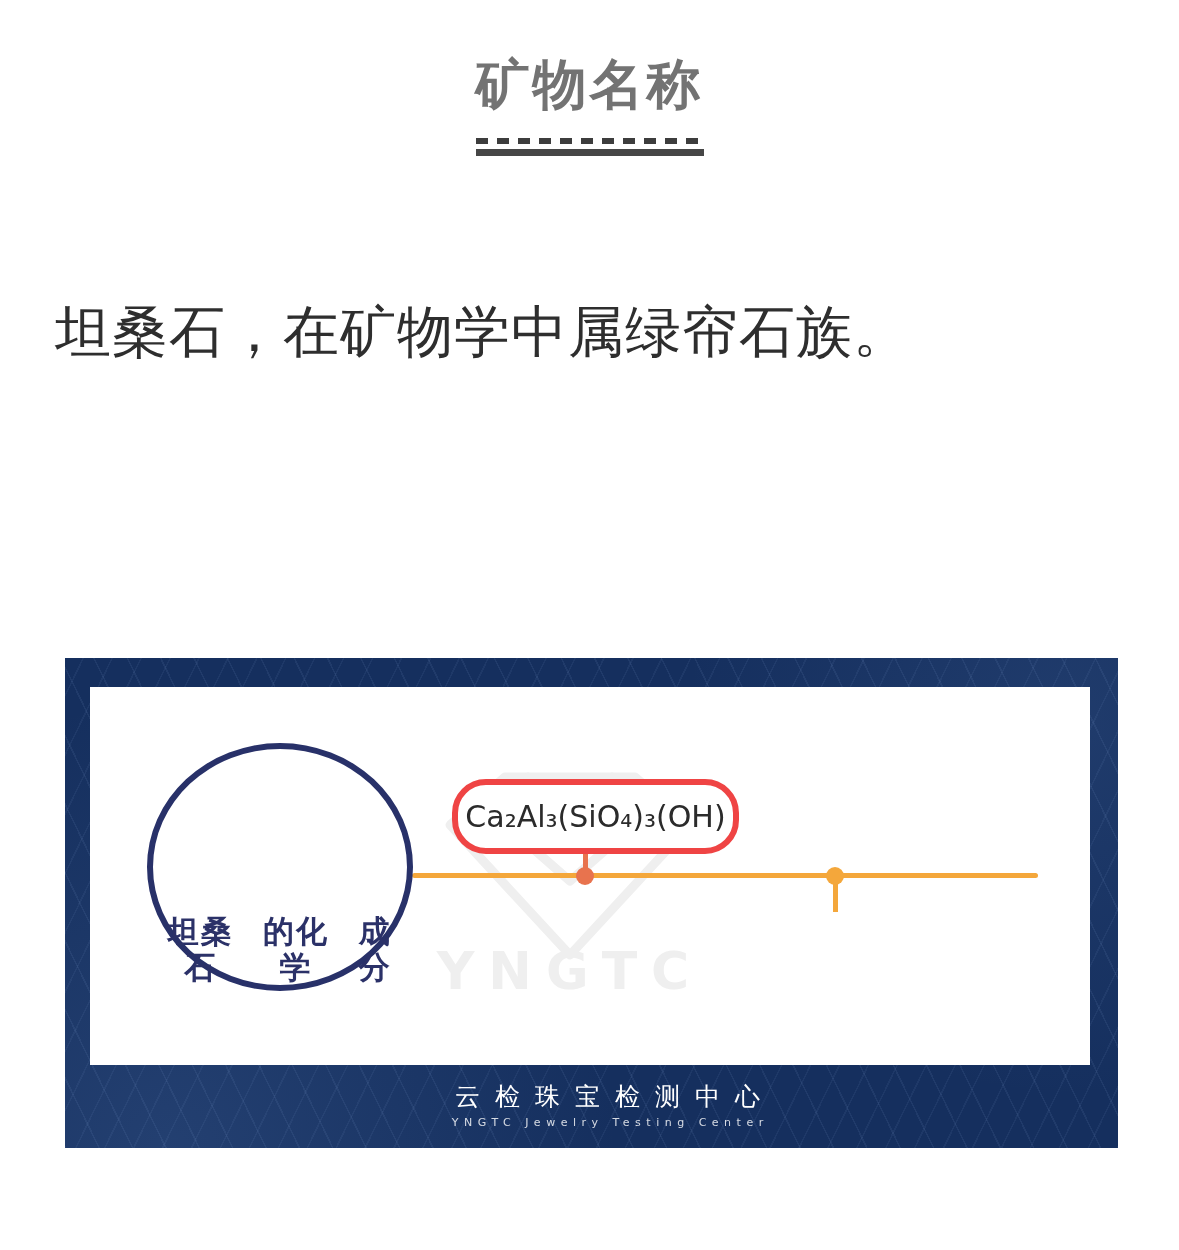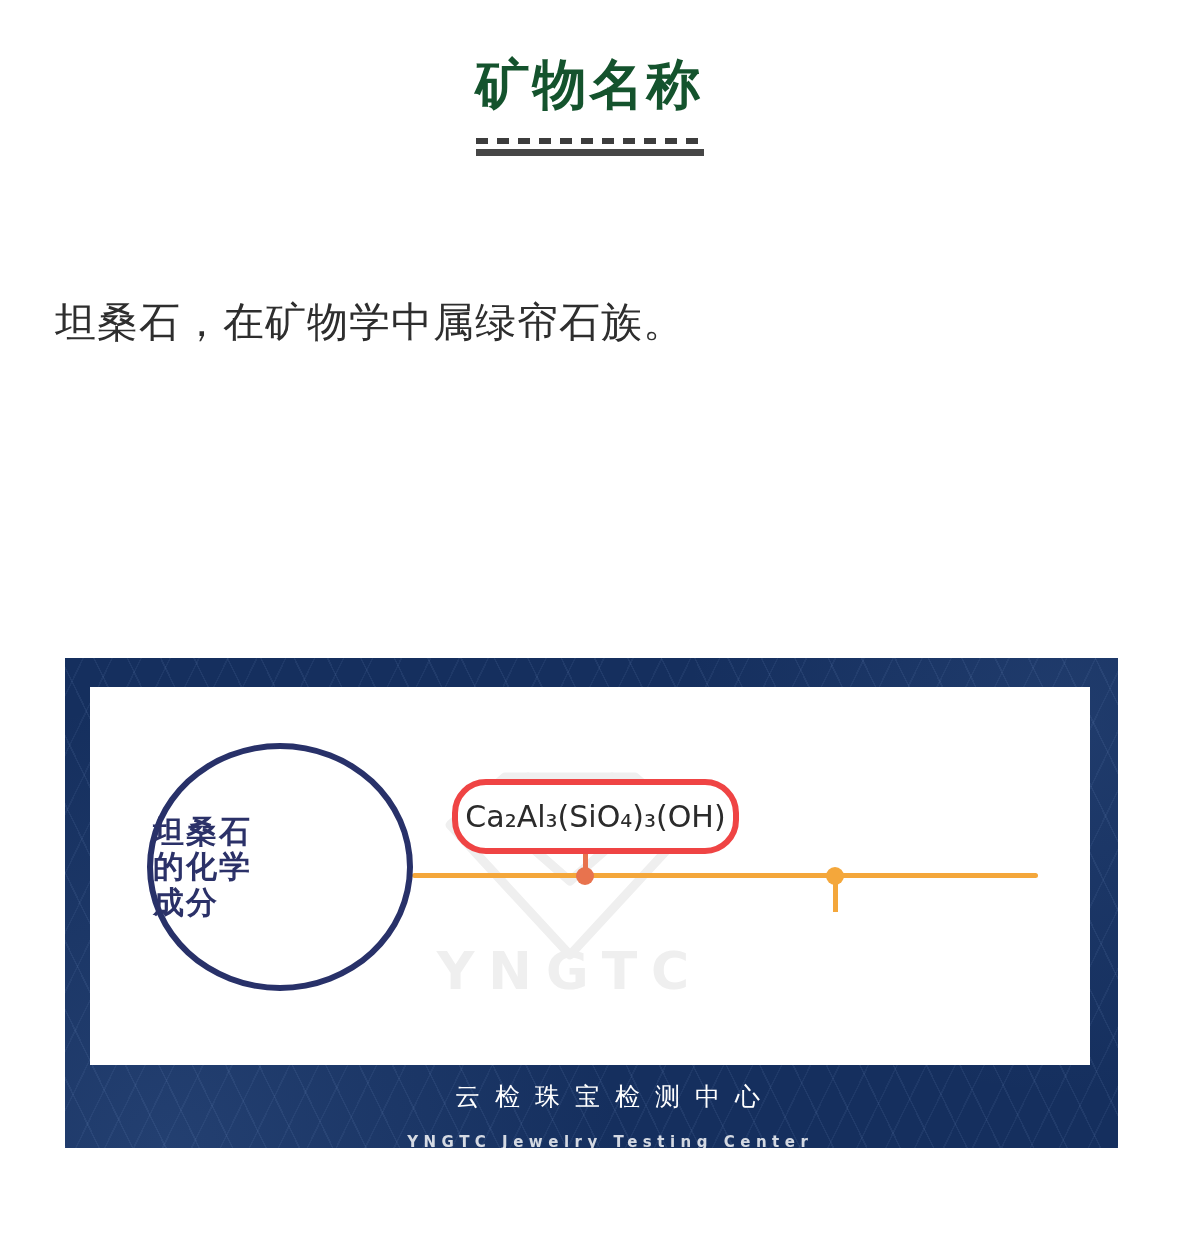--- a/index.html
+++ b/index.html
@@ -3,32 +3,32 @@
 <meta charset="utf-8">
 <style>
   html,body{margin:0;padding:0;background:#ffffff;}
   .page{
     position:relative;width:1179px;height:1250px;background:#ffffff;overflow:hidden;
     font-family:"DejaVu Sans","Liberation Sans",sans-serif;
   }
   
   .sec-head{position:absolute;left:0;width:1179px;text-align:center;}
   .sec-head h1{
-    margin:0;font-size:54px;font-weight:bold;color:#14532d;letter-spacing:3px;line-height:1;
+    margin:0;font-size:54px;font-weight:bold;color:#737373;letter-spacing:3px;line-height:1;
   }
   .divider{width:228px;margin:26px auto 0 auto;}
   .divider .dashes{
     height:6px;
     background:repeating-linear-gradient(90deg,#3d3d3d 0 12px,transparent 12px 21px);
   }
   .divider .bar{height:7px;margin-top:5px;background:#464646;}
   
   .body-text{
     position:absolute;left:55px;top:296px;margin:0;width:1080px;
-    font-size:41px;line-height:1.3;color:#2e2e2e;letter-spacing:1px;
+    font-size:56px;line-height:1.3;color:#2e2e2e;letter-spacing:1px;
   }
   
   .panel{
     position:absolute;left:65px;top:658px;width:1053px;height:490px;
     background:#152f5e;overflow:hidden;
   }
   .panel .mesh{
     position:absolute;inset:0;pointer-events:none;
     background:
       radial-gradient(circle at 10% 100%, rgba(110,150,210,0.16), transparent 42%),
@@ -37,21 +37,21 @@
       repeating-linear-gradient(-64deg, rgba(150,180,230,0.07) 0 1.5px, transparent 1.5px 26px);
   }
   
   .canvas{
     position:absolute;left:25px;top:29px;width:1000px;height:378px;background:#ffffff;
   }
   .watermark{position:absolute;left:330px;top:80px;pointer-events:none;}
   .circle-node{
     position:absolute;left:57px;top:56px;width:254px;height:236px;
     border:6px solid #283169;border-radius:50%;background:#ffffff;
-    display:flex;flex-direction:column;align-items:flex-start;justify-content:center;
+    display:flex;align-items:flex-end;justify-content:center;
   }
   .circle-node .ln{
     font-size:31px;font-weight:bold;color:#2b3168;line-height:1.14;letter-spacing:2px;text-align:center;
   }
   .hline{
     position:absolute;left:322px;top:186px;width:626px;height:5px;
     background:#f4a73b;border-radius:3px;
   }
   .stub{position:absolute;width:5px;}
   .stub.coral{left:493px;top:153px;height:38px;background:#e8734e;}
@@ -71,21 +71,21 @@
   .pill.trace{
     left:545px;top:222px;width:397px;height:66px;
     border:5px solid #f4a73b;border-radius:38px;
   }
   
   .panel-footer{position:absolute;left:16px;width:1053px;top:424px;text-align:center;}
   .footer-cn{
     font-size:25px;font-weight:500;color:#ffffff;letter-spacing:15px;text-indent:15px;line-height:1.2;
   }
   .footer-en{
-    margin-top:21px;font-size:15px;font-weight:700;color:rgba(255,255,255,0.82);
+    margin-top:4px;font-size:11px;font-weight:400;color:rgba(255,255,255,0.82);
     letter-spacing:5.5px;text-indent:5.5px;
   }
 </style>
 </head>
 <body>
 
 <div class="page">
 
   <section class="sec-head" style="top:58px">
     <h1>矿物名称</h1>

